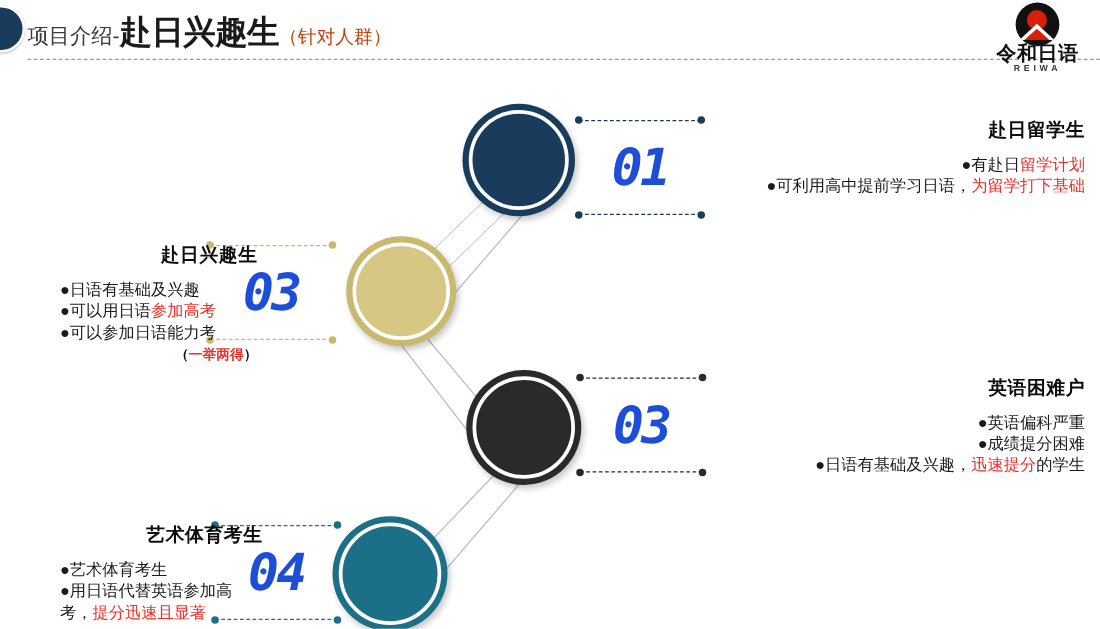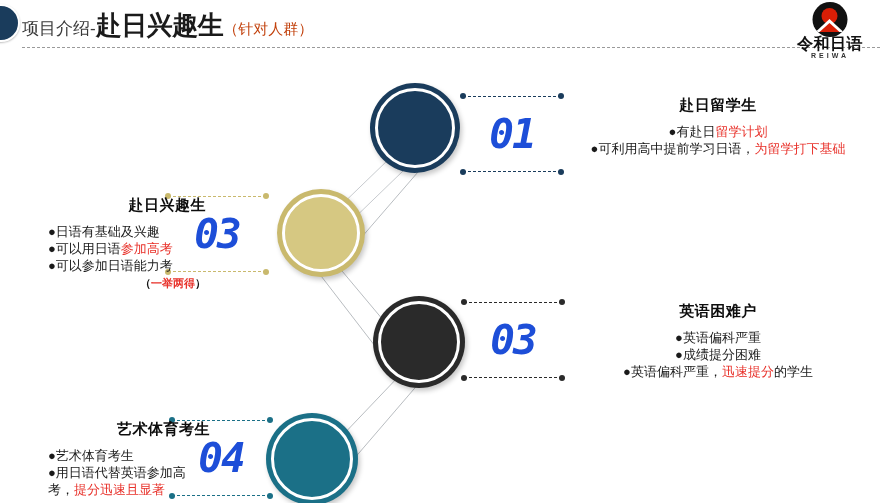--- a/index.html
+++ b/index.html
@@ -196,21 +196,21 @@
   .block-body { margin-top: 9px; }
   .bullet-line {
     font-size: 13px;
     line-height: 17px;
     color: #1a1a1a;
     white-space: nowrap;
   }
   .bullet-line.wrap { white-space: normal; }
   .bullet-line .dot { font-size: 13px; }
   .red { color: #e8312a; }
-  .block.right { text-align: center; }
+  .block.right { text-align: right; }
   .block.left { text-align: right; padding-left: 48px; }
   .block.left .block-title { text-align: right; }
   .block.left .bullet-line { text-align: left; }
   .note-line {
     font-size: 11px;
     font-weight: bold;
     color: #111111;
     margin-top: 2px;
   }
 </style>
@@ -322,21 +322,21 @@
       <div class="bullet-line"><span class="dot">●</span><span>可以参加日语能力考</span></div>
       <div class="note-line"><span>（</span><span class="red">一举两得</span><span>）</span></div>
     </div>
 </div>
 
 <div class="block right" id="block3" style="left:568px; top:302px; width:300px;">
   <div class="block-title">英语困难户</div>
   <div class="block-body">
       <div class="bullet-line"><span class="dot">●</span><span>英语偏科严重</span></div>
       <div class="bullet-line"><span class="dot">●</span><span>成绩提分困难</span></div>
-      <div class="bullet-line"><span class="dot">●</span><span>英语偏科严重，</span><span class="red">迅速提分</span><span>的学生</span></div>
+      <div class="bullet-line"><span class="dot">●</span><span>日语有基础及兴趣，</span><span class="red">迅速提分</span><span>的学生</span></div>
     </div>
 </div>
 
 <div class="block left" id="block4" style="left:0px; top:420px; width:162px;">
   <div class="block-title">艺术体育考生</div>
   <div class="block-body wrapbody">
       <div class="bullet-line wrap"><span class="dot">●</span><span>艺术体育考生</span></div>
       <div class="bullet-line wrap"><span class="dot">●</span><span>用日语代替英语参加高考，</span><span class="red">提分迅速且显著</span></div>
     </div>
 </div>

